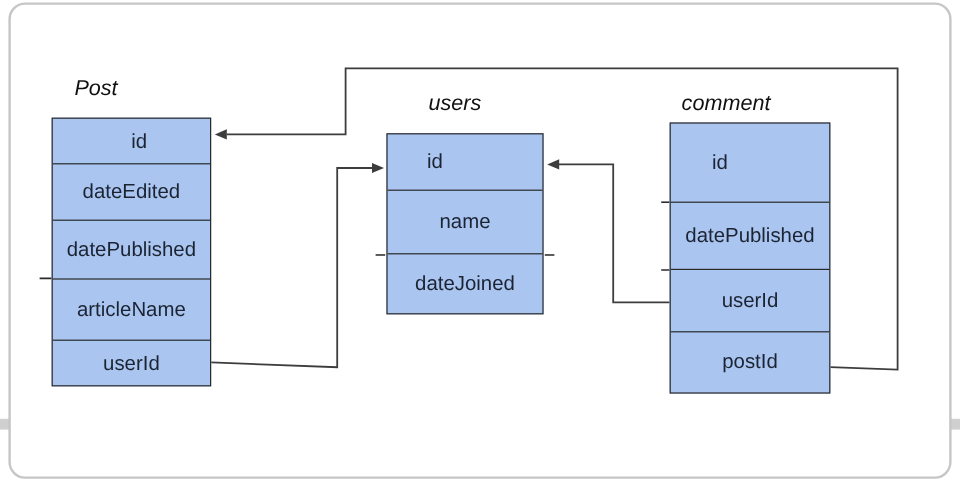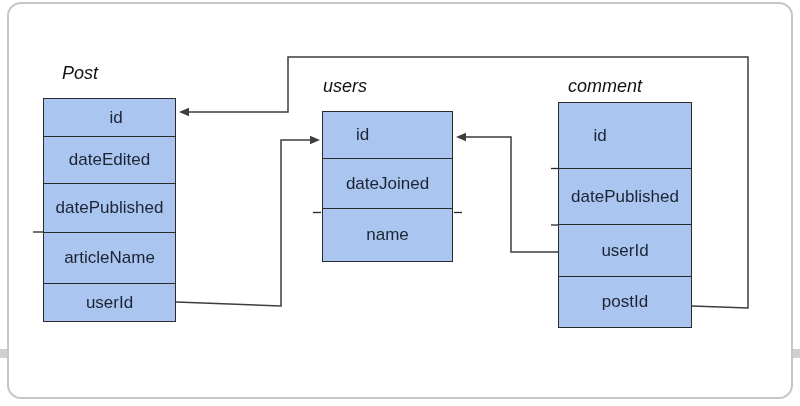--- a/index.html
+++ b/index.html
@@ -25,21 +25,21 @@
   .overshoot{stroke:var(--table-border);stroke-width:1.3;}
   .etable{position:absolute;border:1.6px solid var(--table-border);background:var(--table-fill);}
   .etable .row{display:flex;align-items:center;justify-content:center;
     font-size:17px;color:var(--text);border-top:1.5px solid var(--table-border);}
   .etable .row:first-child{border-top:none;text-align:center;}
   .t-post{left:43px;top:98px;width:133px;}
   .t-users{left:322px;top:111px;width:131px;}
   .t-comment{left:558px;top:102px;width:134px;}
   .ttl{position:absolute;font-style:italic;font-size:18px;color:var(--title-color);white-space:nowrap;}
   .ttl-post{left:62px;top:63px;}
-  .ttl-users{left:323px;top:76px;}
+  .ttl-users{left:357px;top:76px;}
   .ttl-comment{left:568px;top:76px;}
   .align-left{justify-content:flex-start;padding-left:13px;}
   .shift-left{padding-right:50px;}
 </style>
 </head>
 <body>
 
 <div class="page">
   <div class="bottom-strip"></div>
   <div class="card"></div>
@@ -69,22 +69,22 @@
   <div class="etable t-post">
     <div class="row align-left" style="height:37px">id</div>
     <div class="row" style="height:47px">dateEdited</div>
     <div class="row" style="height:49px">datePublished</div>
     <div class="row" style="height:51px">articleName</div>
     <div class="row" style="height:38px">userId</div>
   </div>
 
   <div class="etable t-users">
     <div class="row shift-left" style="height:46px">id</div>
+    <div class="row" style="height:53px">name</div>
     <div class="row" style="height:50px">dateJoined</div>
-    <div class="row" style="height:53px">name</div>
   </div>
 
   <div class="etable t-comment">
     <div class="row shift-left" style="height:65px">id</div>
     <div class="row" style="height:56px">datePublished</div>
     <div class="row" style="height:52px">userId</div>
     <div class="row" style="height:51px">postId</div>
   </div>
 </div>
 

